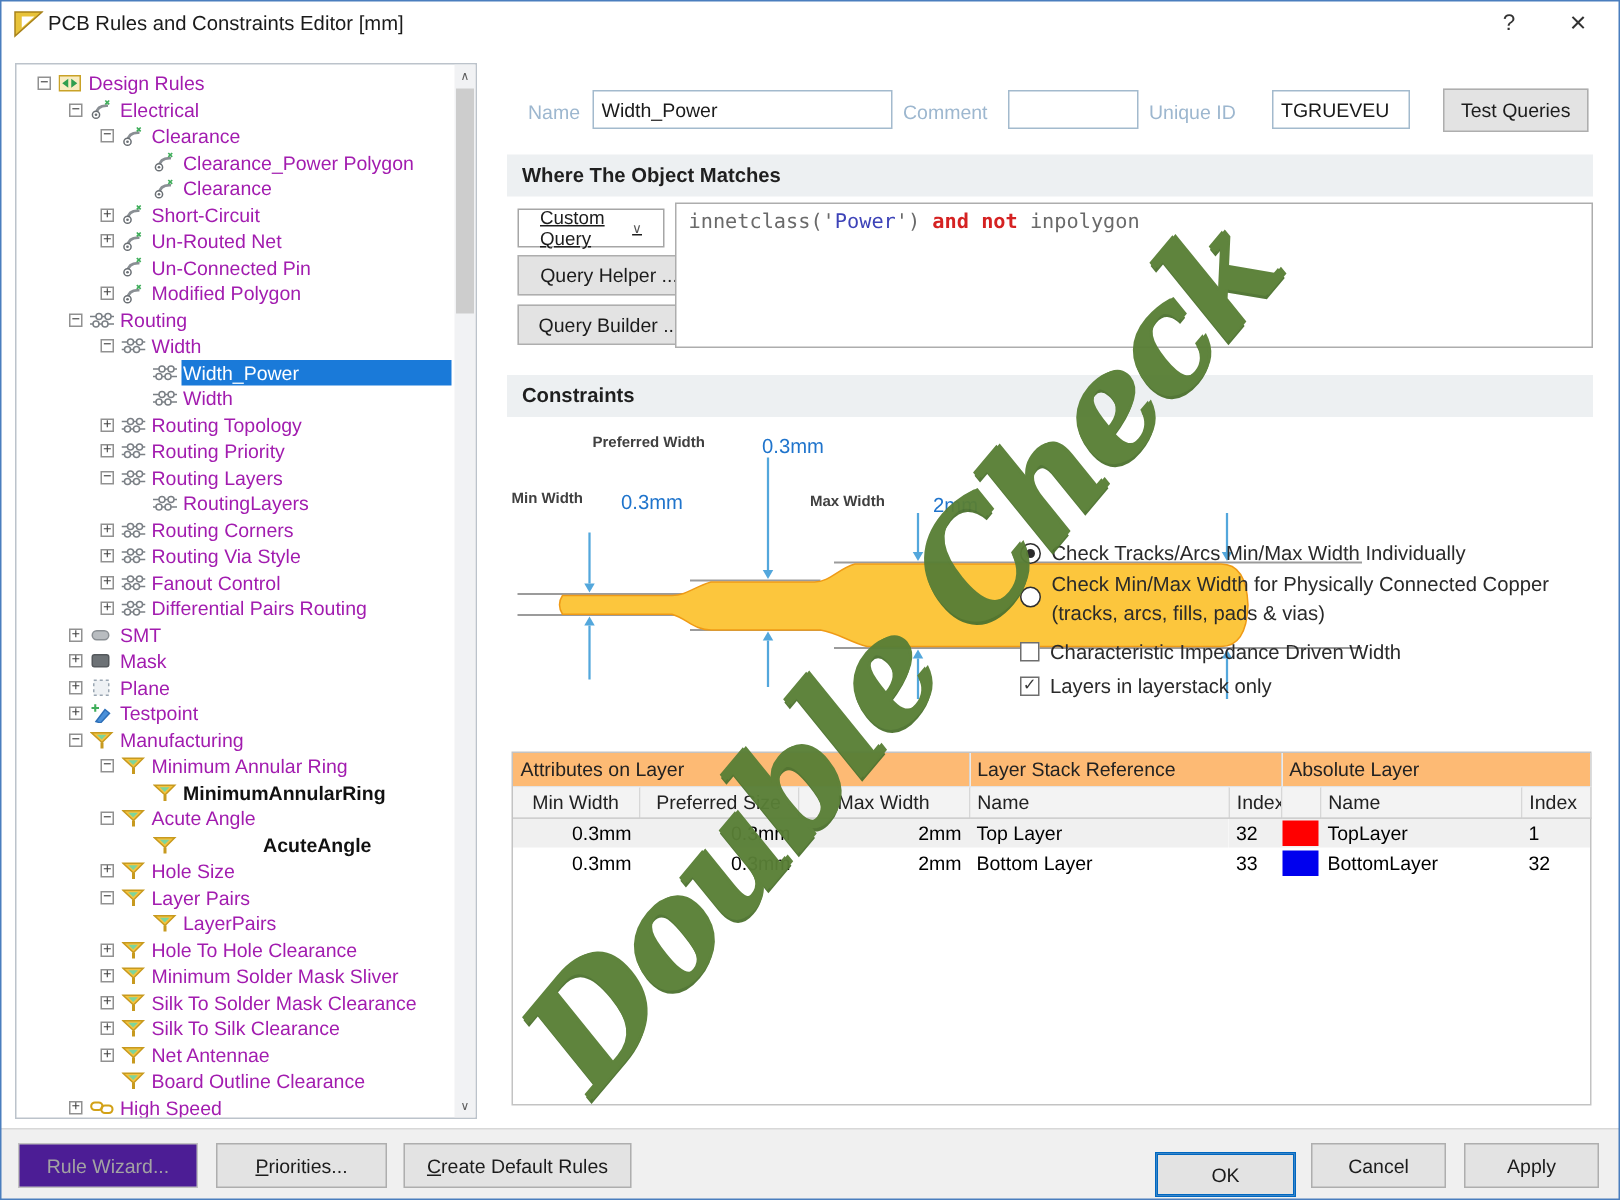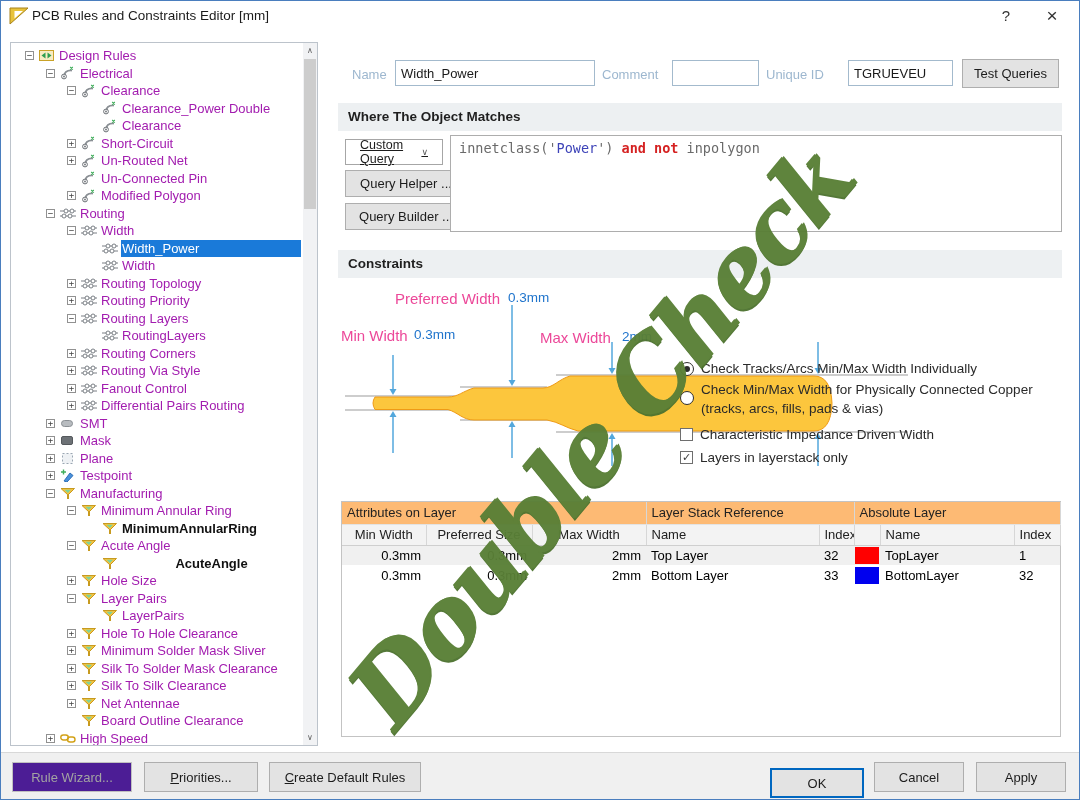--- a/index.html
+++ b/index.html
@@ -55,21 +55,21 @@
                align-items:center; padding:0 14px;text-decoration:underline; }
   #querykind .chev { margin-left:auto; font-size:9px; color:#555; }
   #querybox { position:absolute; left:450px; top:135px; width:612px; height:97px; background:#fff;
               border:1px solid #adadad; font-family:"DejaVu Sans Mono",monospace; font-size:13.5px;
               padding:4px 8px; color:#6a6a6a; }
   .q-plain { color:#6a6a6a; }
   .q-name { color:#3d43b8; }
   .q-keyword { color:#d52222; font-weight:bold; }
 
   
-  .clabel { position:absolute; font-size:15px; font-weight:normal; color:#ec4899; }
+  .clabel { position:absolute; font-size:10px; font-weight:bold; color:#404040; }
   .cvalue { position:absolute; font-size:13.5px; color:#1f74cc; }
   #diagram { position:absolute; left:338px; top:280px; }
 
   
   .radio { position:absolute; width:14px; height:14px; border:1px solid #2f2f2f; border-radius:50%;
            background:#fff; }
   .radio.on::after { content:""; position:absolute; left:3px; top:3px; width:6px; height:6px;
                      border-radius:50%; background:#2b2b2b; }
   .cbox { position:absolute; width:13px; height:13px; border:1px solid #6e6e6e; background:#fff;
           font-size:11px; line-height:11px; text-align:center; color:#3a3a3a; }
@@ -158,21 +158,21 @@
         <div class="trow" style="top: 56.5px; left: 77px; right: 16px;">
           <span style="width: 13px; flex: 0 0 auto;"></span>
           <span class="ticon">
             <svg width="15" height="14" viewBox="0 0 15 14">
               <path d="M4 10.5 Q4.5 4 12 4.5" fill="none" stroke="#8a8f94" stroke-width="1.8"></path>
               <circle cx="4" cy="10.5" r="2.4" fill="#fff" stroke="#6a6f74"></circle>
               <circle cx="4" cy="10.5" r="0.9" fill="#6a6f74"></circle>
               <path d="M10.2 1 l2.6 2.6 M12.8 1 l-2.6 2.6" stroke="#3fae5a" stroke-width="1.1"></path>
             </svg>
           </span>
-          <span class="tlabel">Clearance_Power Double</span>
+          <span class="tlabel">Clearance_Power Polygon</span>
         </div>
         <div class="trow" style="top: 74px; left: 77px; right: 16px;">
           <span style="width: 13px; flex: 0 0 auto;"></span>
           <span class="ticon">
             <svg width="15" height="14" viewBox="0 0 15 14">
               <path d="M4 10.5 Q4.5 4 12 4.5" fill="none" stroke="#8a8f94" stroke-width="1.8"></path>
               <circle cx="4" cy="10.5" r="2.4" fill="#fff" stroke="#6a6f74"></circle>
               <circle cx="4" cy="10.5" r="0.9" fill="#6a6f74"></circle>
               <path d="M10.2 1 l2.6 2.6 M12.8 1 l-2.6 2.6" stroke="#3fae5a" stroke-width="1.1"></path>
             </svg>
@@ -626,21 +626,21 @@
       <div id="tree-thumb"></div>
       <div class="scroll-arrow" style="bottom:0;">∨</div>
     </div>
   </div>
 
   <span class="fldlabel" style="left:352px; top:67px;">Name</span>
   <input class="txtin" style="left: 395px; top: 60px; width: 200px;" value="Width_Power">
   <span class="fldlabel" style="left:602px; top:67px;">Comment</span>
   <input class="txtin" style="left: 672px; top: 60px; width: 87px;" value="">
   <span class="fldlabel" style="left:766px; top:67px;">Unique ID</span>
-  <input class="txtin" style="left: 848px; top: 60px; width: 105px;" value="TGRUEVEU">
+  <input class="txtin" style="left: 848px; top: 60px; width: 92px;" value="TGRUEVEU">
   <div class="pushbtn" style="left:962px; top:59px; width:97px; height:29px;">Test Queries</div>
 
   <div class="strip" style="top:103px;">Where The Object Matches</div>
   <div id="querykind">
     <span>Custom Query</span>
     <span class="chev">∨</span>
   </div>
   <div class="pushbtn" style="left:345px; top:170px; width:122px; height:27px;">Query Helper ...</div>
   <div class="pushbtn" style="left:345px; top:203px; width:122px; height:27px;">Query Builder ...</div>
   <div id="querybox"><span class="q-plain">innetclass('</span><span class="q-name">Power</span><span class="q-plain">') </span><span class="q-keyword">and not</span><span class="q-plain"> inpolygon</span></div>

